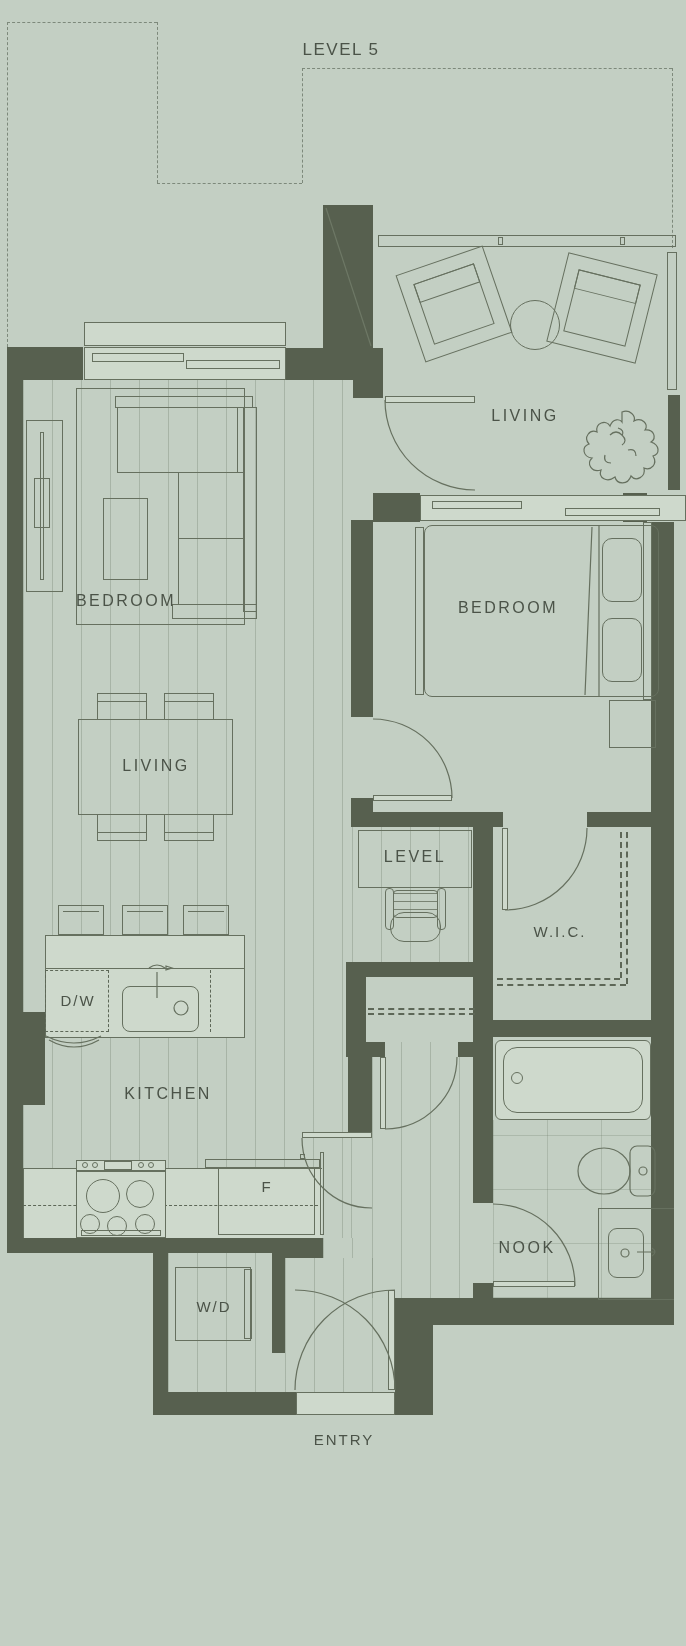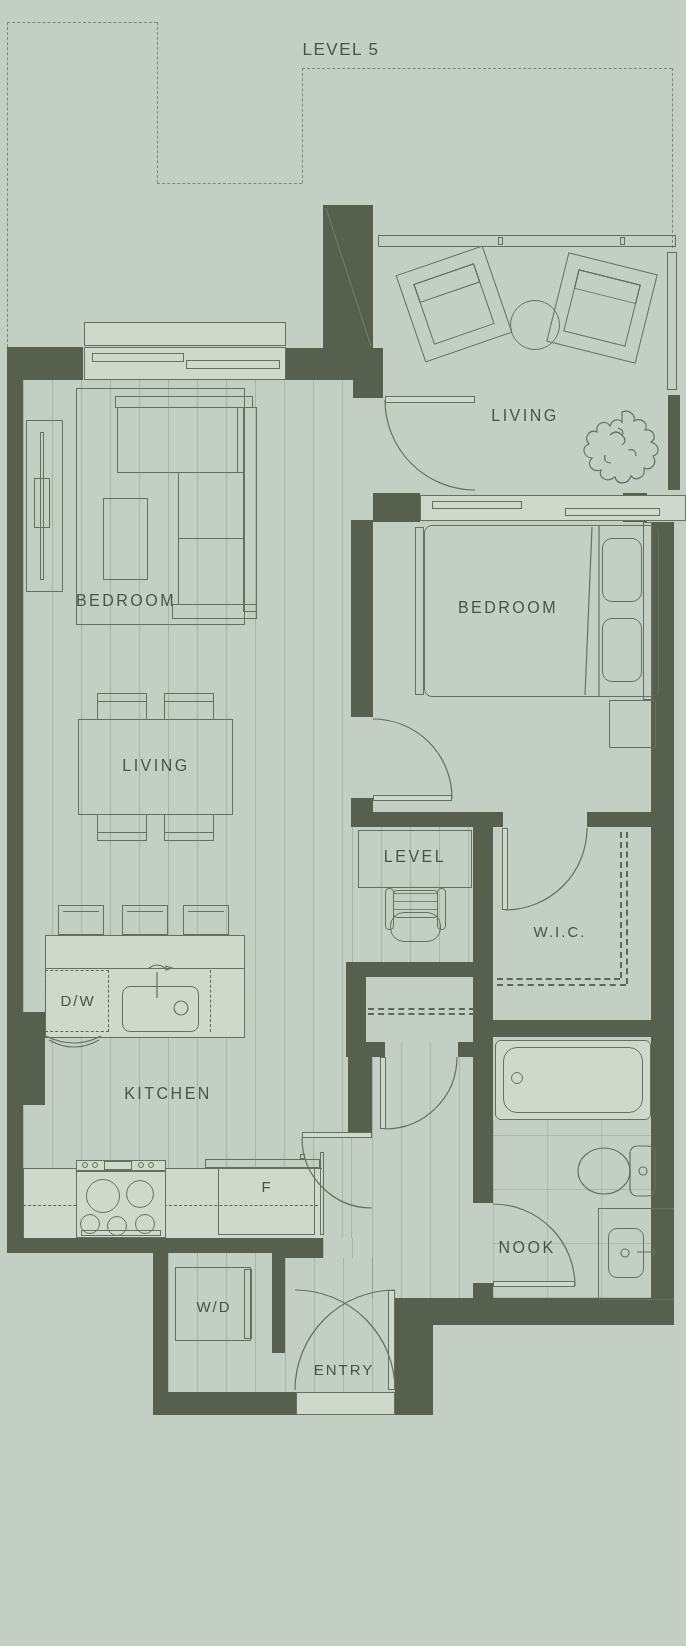--- a/index.html
+++ b/index.html
@@ -247,15 +247,15 @@
   <div class="lbl" style="left:126px;top:601px;">BEDROOM</div>
   <div class="lbl" style="left:508px;top:608px;">BEDROOM</div>
   <div class="lbl" style="left:156px;top:766px;">LIVING</div>
   <div class="lbl" style="left:415px;top:857px;">LEVEL</div>
   <div class="lbl sm" style="left:560px;top:931px;">W.I.C.</div>
   <div class="lbl sm" style="left:78px;top:1000px;">D/W</div>
   <div class="lbl" style="left:168px;top:1094px;">KITCHEN</div>
   <div class="lbl sm" style="left:266px;top:1186px;letter-spacing:0;">F</div>
   <div class="lbl" style="left:527px;top:1248px;">NOOK</div>
   <div class="lbl sm" style="left:214px;top:1306px;">W/D</div>
-  <div class="lbl sm" style="left:344px;top:1369px;">ENTRY</div>
+  <div class="lbl sm" style="left:344px;top:1439px;">ENTRY</div>
 
 </div>
 
 </body></html>

